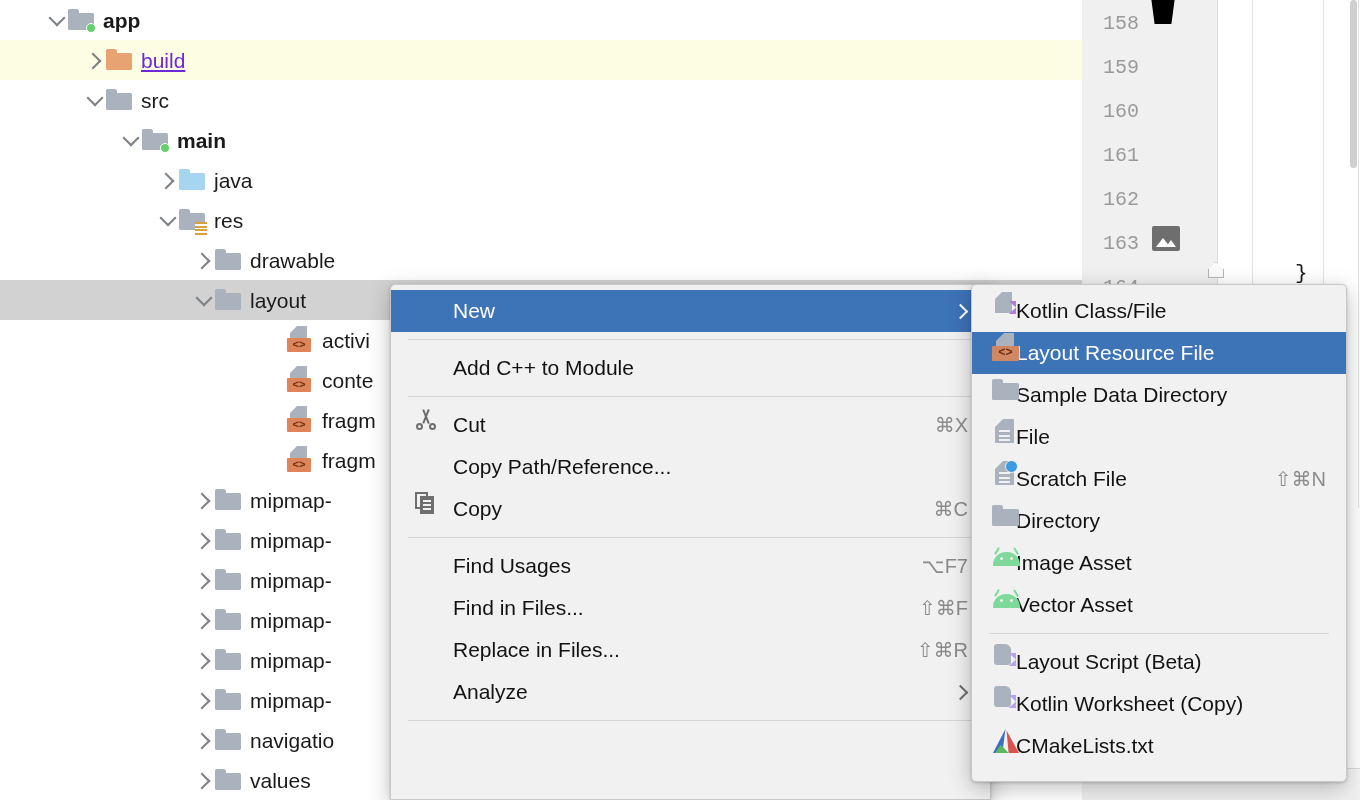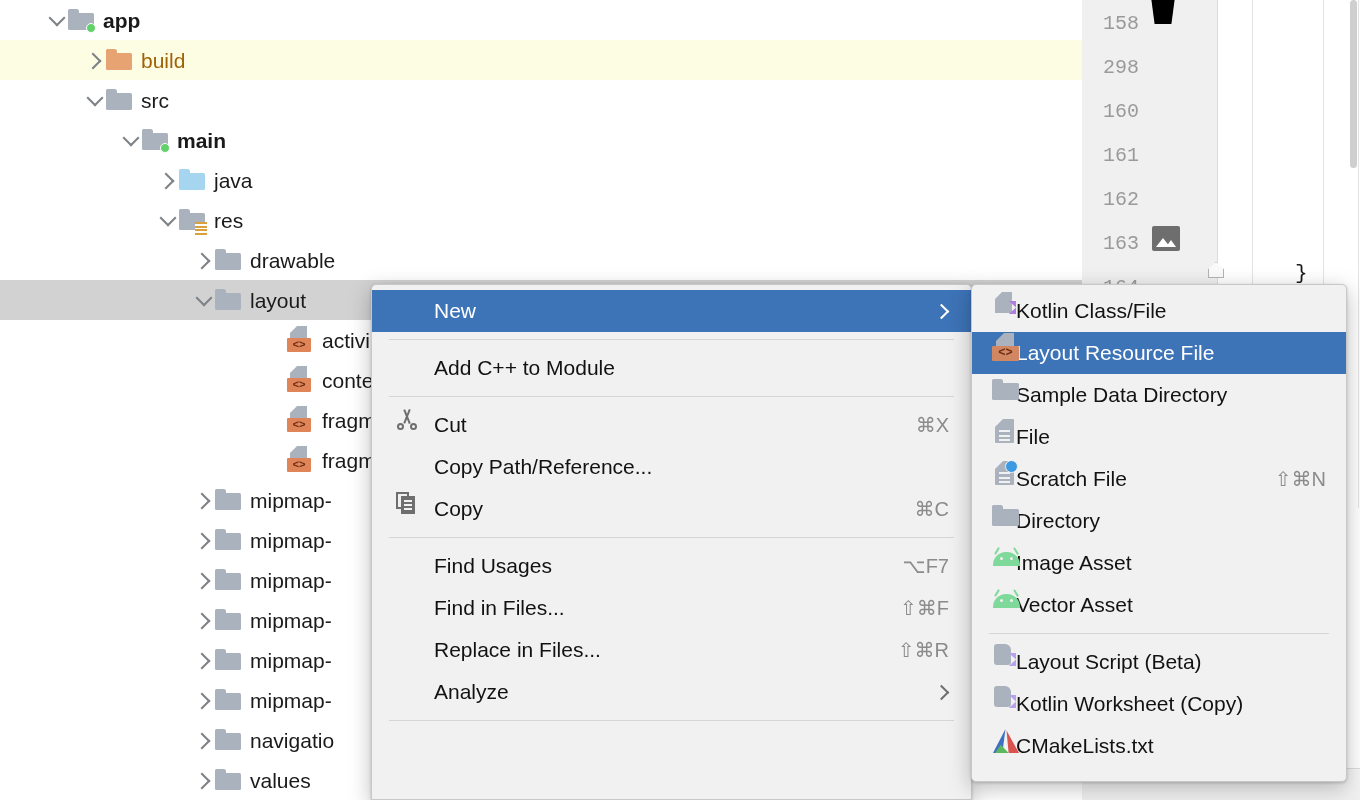--- a/index.html
+++ b/index.html
@@ -22,21 +22,21 @@
     position: relative;
     height: 40px;
     display: flex;
     align-items: center;
     white-space: nowrap;
     font-size: 21px;
     color: #1a1a1a;
   }
   .tree-row.sel-gray { background: #d2d2d2; }
   .tree-row.sel-yellow { background: #fdfde4; }
-  .tree-row.sel-yellow .tree-label { color: #a16207; }
+  .tree-row.sel-yellow .tree-label { color: #6d28d9; text-decoration: underline; }
   .tree-label { line-height: 1; }
   .tree-label.bold { font-weight: bold; }
 
   .twisty {
     width: 22px; height: 22px;
     flex: 0 0 22px;
     position: relative;
   }
   .twisty::before {
     content: "";
@@ -202,21 +202,21 @@
     left: 126px; top: 262px;
     width: 16px; height: 16px;
     border: 1px solid #b5b5b5;
     background: #fafafa;
     clip-path: polygon(50% 0,100% 45%,100% 100%,0 100%,0 45%);
   }
 
   
   .ctx {
     position: absolute;
-    left: 371px; top: 284px;
+    left: 390px; top: 284px;
     width: 601px; height: 516px;
     background: #f1f1f1;
     border: 1px solid #c8c8c8;
     border-radius: 5px 5px 0 0;
     box-shadow: 0 6px 22px rgba(0,0,0,0.26), 0 1px 3px rgba(0,0,0,0.18);
     overflow: hidden;
     padding-top: 5px;
   }
   .ctx-item {
     position: relative;
@@ -588,21 +588,21 @@
         </div>
       </div>
   </div>
 
   <div class="editor">
     <div class="gutter">
       <div class="gutter-mark-caret"></div>
       <div class="gutter-mark-img"></div>
       <div id="gutter-lines">
           <div class="lineno" style="top: 14px;">158</div>
-          <div class="lineno" style="top: 58px;">298</div>
+          <div class="lineno" style="top: 58px;">159</div>
           <div class="lineno" style="top: 102px;">160</div>
           <div class="lineno" style="top: 146px;">161</div>
           <div class="lineno" style="top: 190px;">162</div>
           <div class="lineno" style="top: 234px;">163</div>
           <div class="lineno" style="top: 278px;">164</div>
         </div>
     </div>
 
     <div class="indent-guide" style="left:170px; height:772px;"></div>
     <div class="indent-guide" style="left:241px; height:772px;"></div>

